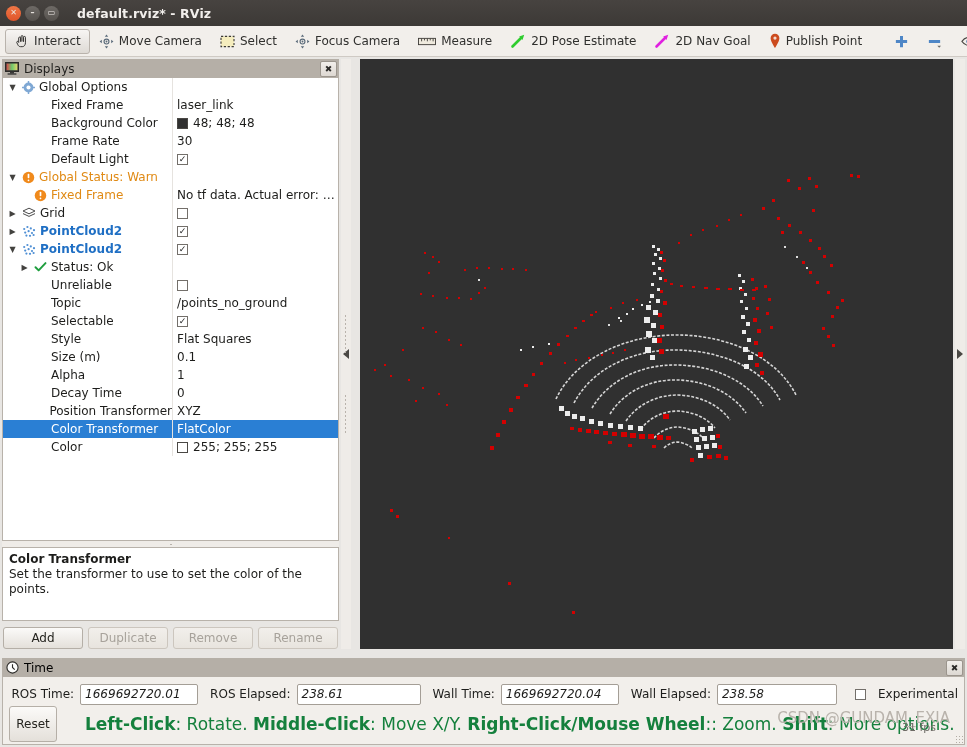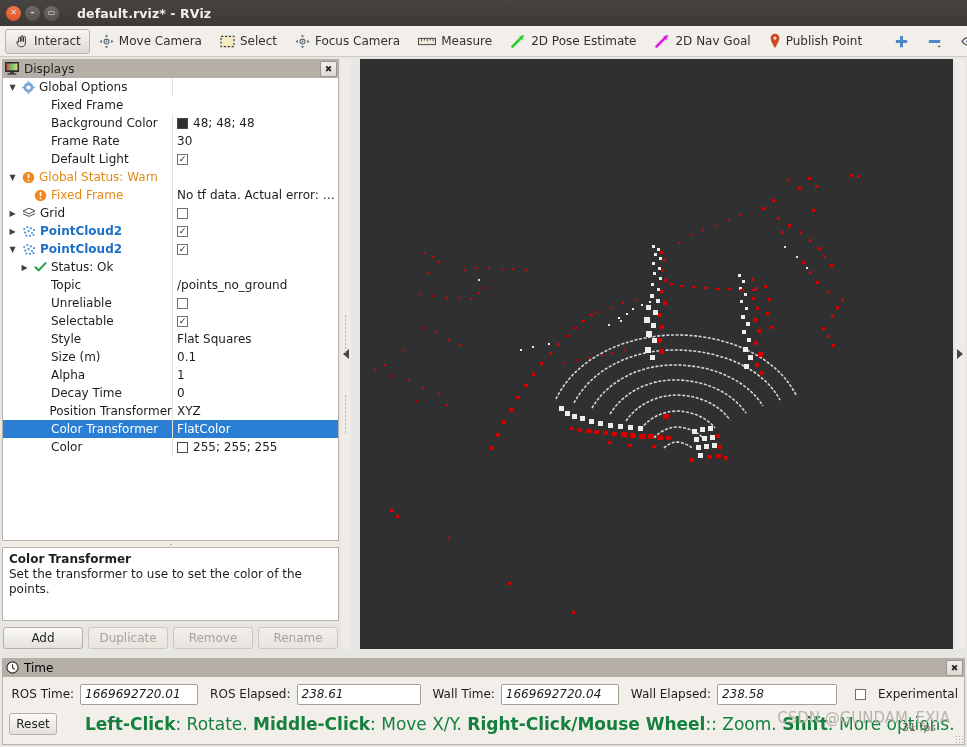--- a/index.html
+++ b/index.html
@@ -316,20 +316,23 @@
               <span class="">Global Options</span>
             </div>
             <div class="tval"></div>
           </div>
           <div class="trow">
             <div class="tname ind1">
               <span class="arrow none">▶</span>
               <span style="width:13px;display:inline-block"></span>
               <span class="">Fixed Frame</span>
             </div>
+            <div class="tval">
+              <span>laser_link</span>
+            </div>
           </div>
           <div class="trow">
             <div class="tname ind1">
               <span class="arrow none">▶</span>
               <span style="width:13px;display:inline-block"></span>
               <span class="">Background Color</span>
             </div>
             <div class="tval">
               <span class="swatch" style="background:#303030"></span>
               <span>48; 48; 48</span>
@@ -461,34 +464,34 @@
                 </svg>
               </span>
               <span class="">Status: Ok</span>
             </div>
             <div class="tval"></div>
           </div>
           <div class="trow">
             <div class="tname ind1">
               <span class="arrow none">▶</span>
               <span style="width:13px;display:inline-block"></span>
+              <span class="">Unreliable</span>
+            </div>
+            <div class="tval">
+              <span class="cbx"></span>
+            </div>
+          </div>
+          <div class="trow">
+            <div class="tname ind1">
+              <span class="arrow none">▶</span>
+              <span style="width:13px;display:inline-block"></span>
               <span class="">Topic</span>
             </div>
             <div class="tval">
               <span>/points_no_ground</span>
-            </div>
-          </div>
-          <div class="trow">
-            <div class="tname ind1">
-              <span class="arrow none">▶</span>
-              <span style="width:13px;display:inline-block"></span>
-              <span class="">Unreliable</span>
-            </div>
-            <div class="tval">
-              <span class="cbx"></span>
             </div>
           </div>
           <div class="trow">
             <div class="tname ind1">
               <span class="arrow none">▶</span>
               <span style="width:13px;display:inline-block"></span>
               <span class="">Selectable</span>
             </div>
             <div class="tval">
               <span class="cbx">✓</span>
@@ -897,21 +900,21 @@
         <span class="tlabel" style="margin-left:6px">Wall Time:</span>
         <div class="tinput" style="width:118px">1669692720.04</div>
         <span class="tlabel" style="margin-left:6px">Wall Elapsed:</span>
         <div class="tinput" style="width:120px">238.58</div>
         <span style="margin-left:12px; display:flex; align-items:center; gap:12px;">
           <span class="cbx"></span>
           <span class="tlabel">Experimental</span>
         </span>
       </div>
       <div class="time-row2">
-        <div class="pbtn" style="flex:none;width:48px;height:22px">Reset</div>
+        <div class="pbtn" style="flex:none;width:48px;height:36px">Reset</div>
         <div class="hint" id="hint"><b>Left-Click</b><span>: Rotate. </span><b>Middle-Click</b><span>: Move X/Y. </span><b>Right-Click/Mouse Wheel</b><span>:: Zoom. </span><b>Shift</b><span>: More options.</span></div>
         <div class="watermark">CSDN @GUNDAM_EXIA</div>
         <div class="fps">31 fps</div>
       </div>
       <div class="resize-grip"></div>
     </div>
   </div>
 </div>
 
 </body></html>

